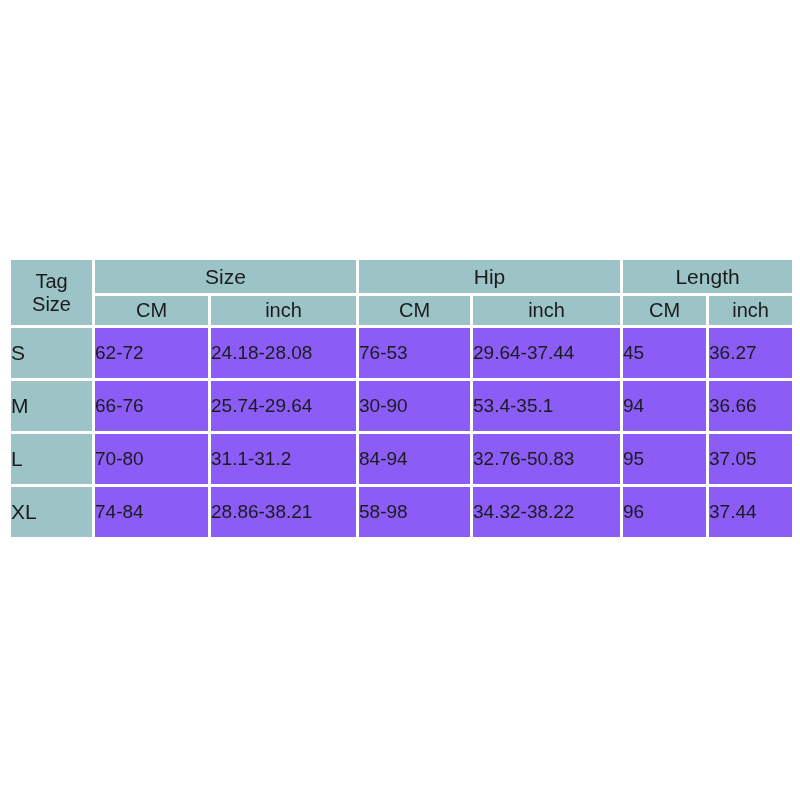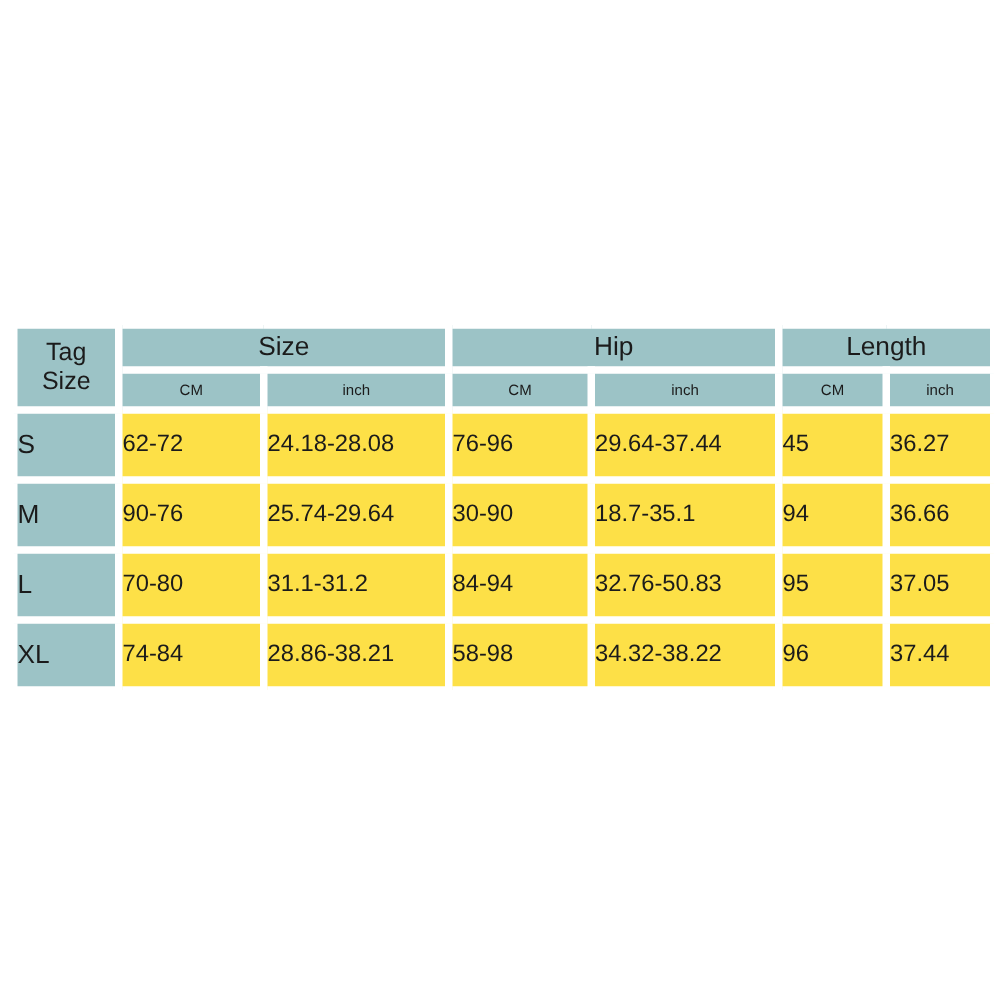--- a/index.html
+++ b/index.html
@@ -20,56 +20,56 @@
     top: 257px;
     width: 784px;
   }
   table.size-chart {
     border-collapse: collapse;
     width: 784px;
     table-layout: fixed;
   }
   table.size-chart td,
   table.size-chart th {
-    border: 6px solid #ffffff;
+    border: 3px solid #ffffff;
     vertical-align: middle;
     font-weight: normal;
     color: #1b1b1b;
     padding: 0;
   }
   
   .hdr-group {
     background: #9cc3c6;
     font-size: 21px;
     font-weight: bold;
     height: 36px;
   }
   .hdr-unit {
     background: #9cc3c6;
-    font-size: 12px;
+    font-size: 20px;
     height: 32px;
   }
   .tag-size-cell {
     background: #9cc3c6;
     font-size: 20px;
     font-weight: bold;
     line-height: 1.15;
   }
   .tag-size-cell .l1,
   .tag-size-cell .l2 {
     display: block;
   }
   
   td.size-label {
     background: #9cc3c6;
     font-size: 21px;
     height: 50px;
   }
   td.val {
-    background: #fde047;
+    background: #8b5cf6;
     font-size: 19px;
     height: 50px;
   }
   
   col.c-size   { width: 84px; }
   col.c-wcm    { width: 116px; }
   col.c-winch  { width: 148px; }
   col.c-hcm    { width: 114px; }
   col.c-hinch  { width: 150px; }
   col.c-lcm    { width: 86px; }
@@ -106,31 +106,31 @@
         <th>inch</th>
         <th class="italic">CM</th>
         <th>inch</th>
       </tr>
     </thead>
     <tbody>
       <tr>
         <td class="size-label">S</td>
         <td class="val">62-72</td>
         <td class="val">24.18-28.08</td>
-        <td class="val">76-96</td>
+        <td class="val">76-53</td>
         <td class="val">29.64-37.44</td>
         <td class="val">45</td>
         <td class="val">36.27</td>
       </tr>
       <tr>
         <td class="size-label">M</td>
-        <td class="val">90-76</td>
+        <td class="val">66-76</td>
         <td class="val">25.74-29.64</td>
         <td class="val">30-90</td>
-        <td class="val">18.7-35.1</td>
+        <td class="val">53.4-35.1</td>
         <td class="val">94</td>
         <td class="val">36.66</td>
       </tr>
       <tr>
         <td class="size-label">L</td>
         <td class="val">70-80</td>
         <td class="val">31.1-31.2</td>
         <td class="val">84-94</td>
         <td class="val">32.76-50.83</td>
         <td class="val">95</td>

